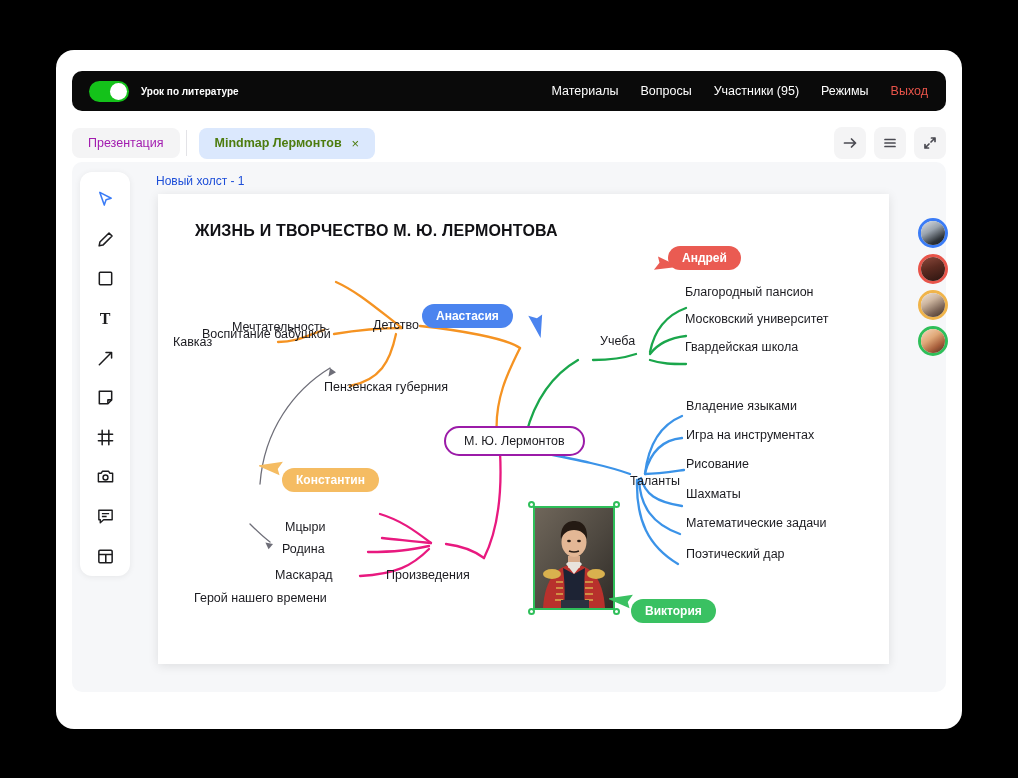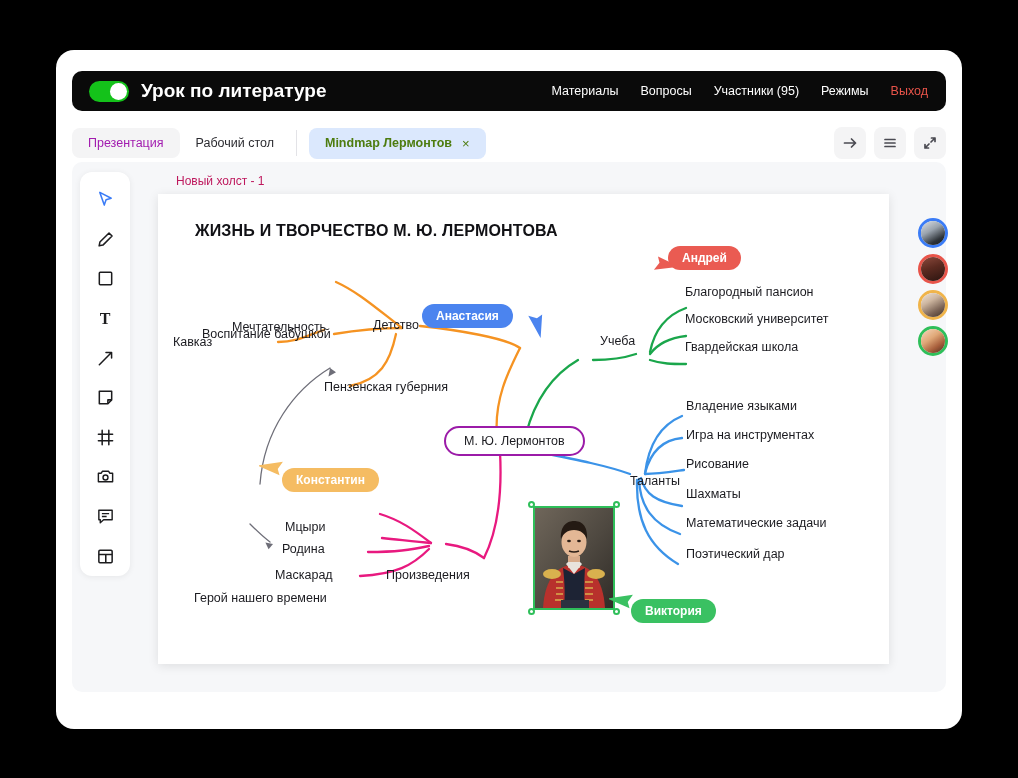--- a/index.html
+++ b/index.html
@@ -42,21 +42,21 @@
   }
   #lesson-toggle .knob {
     position: absolute;
     right: 2px; top: 2px;
     width: 17px; height: 17px;
     background: #ffffff;
     border-radius: 50%;
   }
   #lesson-title {
     color: #ffffff;
-    font-size: 19px;
+    font-size: 10px;
     font-weight: bold;
     margin-left: 12px;
     white-space: nowrap;
   }
   #topnav {
     margin-left: auto;
     margin-right: 18px;
     display: flex;
     align-items: center;
     gap: 22px;
@@ -121,22 +121,21 @@
     position: absolute;
     left: 16px; top: 112px;
     width: 874px; height: 530px;
     background: #f6f7f9;
     border-radius: 10px;
   }
   #canvas-label {
     position: absolute;
     left: 84px; top: 12px;
     font-size: 12px;
-    color: #be185d;
-    margin-left: 20px;
+    color: #1d4ed8;
   }
   #whiteboard {
     position: absolute;
     left: 86px; top: 32px;
     width: 731px; height: 470px;
     background: #ffffff;
     box-shadow: 0 2px 10px rgba(0,0,0,0.10);
   }
 
   
@@ -264,21 +263,20 @@
       <div class="nav-item">Материалы</div>
       <div class="nav-item">Вопросы</div>
       <div class="nav-item">Участники (95)</div>
       <div class="nav-item">Режимы</div>
       <div class="nav-item exit">Выход</div>
     </div>
   </div>
 
   <div id="tabrow">
     <div class="tab presentation">Презентация</div>
-    <div class="tab desktop">Рабочий стол</div>
     <div class="tab-sep"></div>
     <div class="tab mindmap">
       <span>Mindmap Лермонтов</span>
       <span class="tab-close">×</span>
     </div>
     <div id="tab-actions">
       <div class="tab-action-btn">
         <svg width="16" height="16" viewBox="0 0 16 16" fill="none" stroke="#4a4a52" stroke-width="1.7" stroke-linecap="round" stroke-linejoin="round">
           <path d="M2.5 8h11M9.5 4l4 4-4 4"></path>
         </svg>

